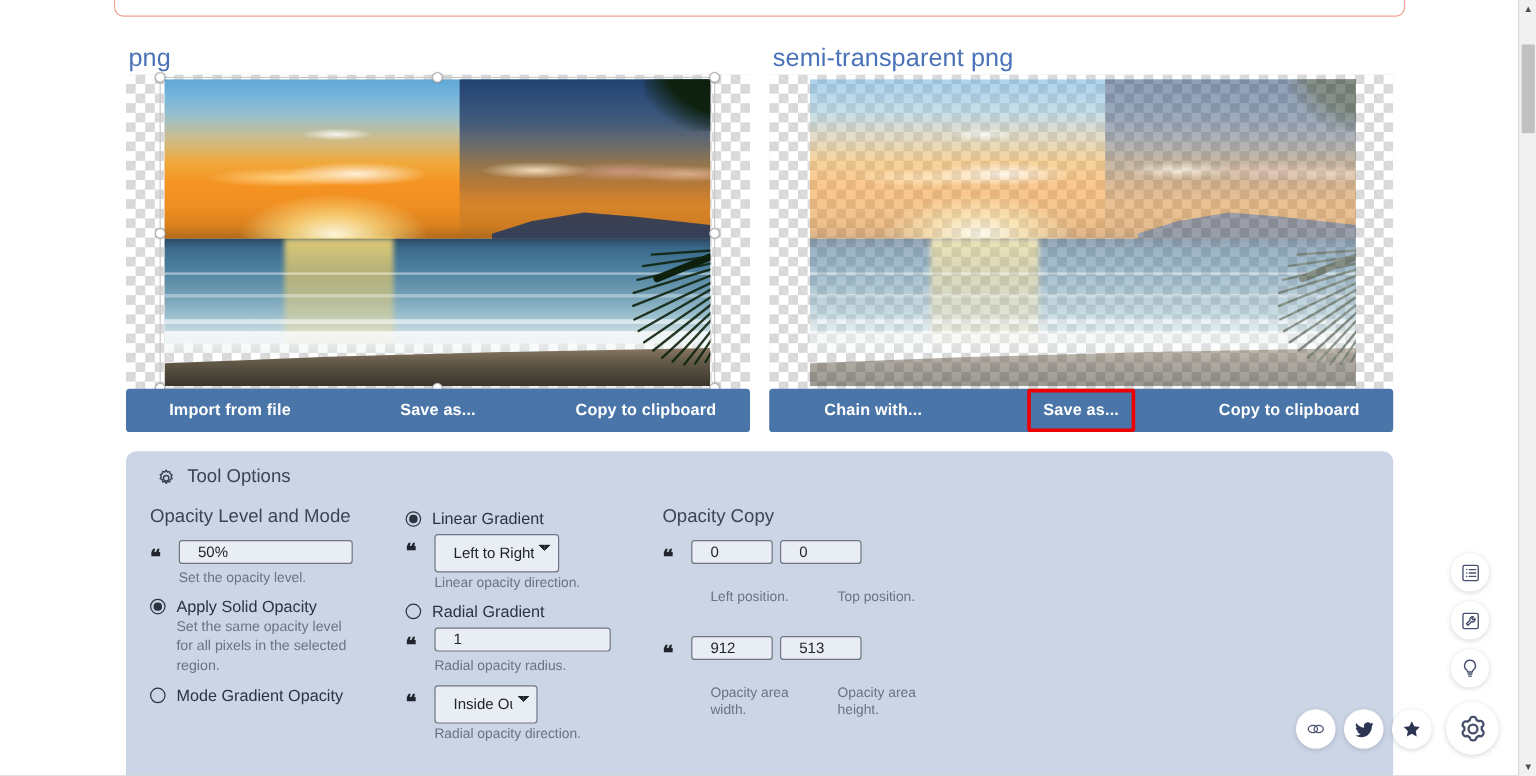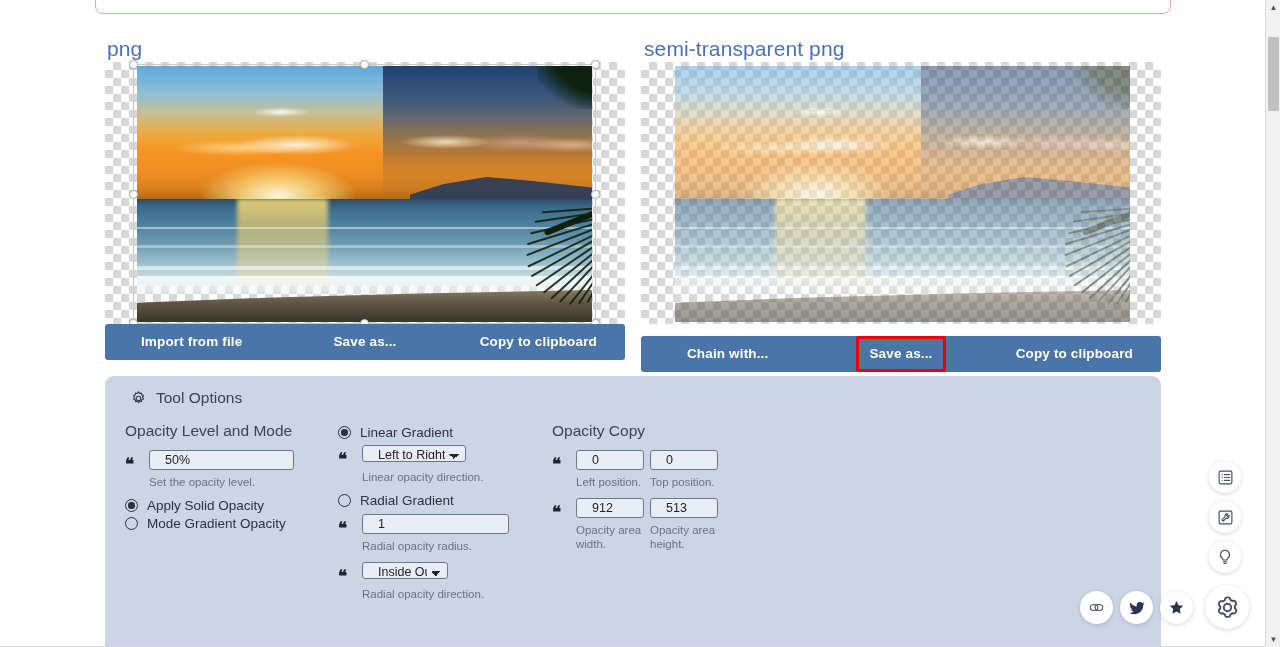--- a/index.html
+++ b/index.html
@@ -185,21 +185,21 @@
   
   .action-bar {
     position: absolute;
     height: 36px;
     background: #4a75a8;
     border-radius: 3px;
     display: flex;
     align-items: center;
   }
   #bar-left  { left: 105px; top: 324px; width: 520px; }
-  #bar-right { left: 641px; top: 336px; width: 520px; }
+  #bar-right { left: 641px; top: 324px; width: 520px; }
   .action-btn {
     flex: 1 1 0;
     text-align: center;
     color: #ffffff;
     font-size: 13.5px;
     font-weight: bold;
     letter-spacing: .15px;
     line-height: 36px;
     cursor: pointer;
     white-space: nowrap;
@@ -264,21 +264,21 @@
 
   select.field {
     -webkit-appearance:none; appearance:none;
     padding-right:20px;
     background-image:
       linear-gradient(45deg, transparent 50%, #20242e 50%),
       linear-gradient(135deg, #20242e 50%, transparent 50%);
     background-position: calc(100% - 11px) 8px, calc(100% - 6px) 8px;
     background-size: 5px 5px, 5px 5px;
     background-repeat: no-repeat;
-    height:17px;
+    height:32px;
   }
   select.sel-lin { width:104px; }
   select.sel-rad { width:86px; }
 
   .hint {
     color:#6b7280; font-size:11.5px;
     margin: 1px 0 9px 24px;
     line-height:14px;
     max-width: 175px;
   }
@@ -295,21 +295,21 @@
     border-radius:50%; background:#2b3240;
   }
   .radio-label { color:#2b3240; font-size:13.5px; }
   .radio-desc {
     color:#6b7280; font-size:11.8px; line-height:16px;
     margin: 1px 0 10px 22px; max-width:150px;
   }
 
   .num-pair { display:flex; gap:6px; }
   .num-hints { display:flex; gap:6px; margin: 1px 0 9px 24px; }
-  .num-hints .hint { margin:0; width:68px; max-width:68px; }
+  .num-hints .hint { margin:16px; width:68px; max-width:68px; }
 
   
   .fab {
     position:absolute;
     border-radius:50%;
     background:#ffffff;
     box-shadow: 0 1px 4px rgba(40,50,80,.20);
     display:flex; align-items:center; justify-content:center;
     cursor:pointer;
   }
@@ -477,20 +477,21 @@
       <div class="row">
         <span class="quote">❝</span>
         <input class="field wide" type="text" value="50%" style="">
       </div>
       <div class="hint">Set the opacity level.</div>
 
       <div class="radio-row">
         <span class="radio checked"></span>
         <span class="radio-label">Apply Solid Opacity</span>
       </div>
+      <div class="radio-desc">Set the same opacity level for all pixels in the selected region.</div>
 
       <div class="radio-row">
         <span class="radio"></span>
         <span class="radio-label">Mode Gradient Opacity</span>
       </div>
     </div>
 
     <div class="col" id="col2">
 
       <div class="radio-row">

